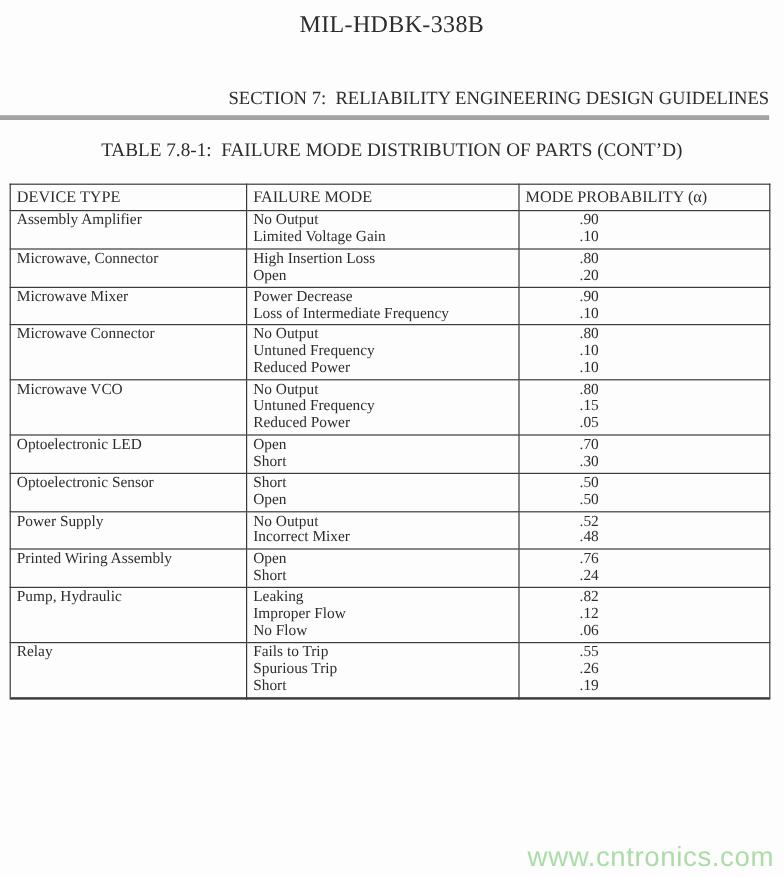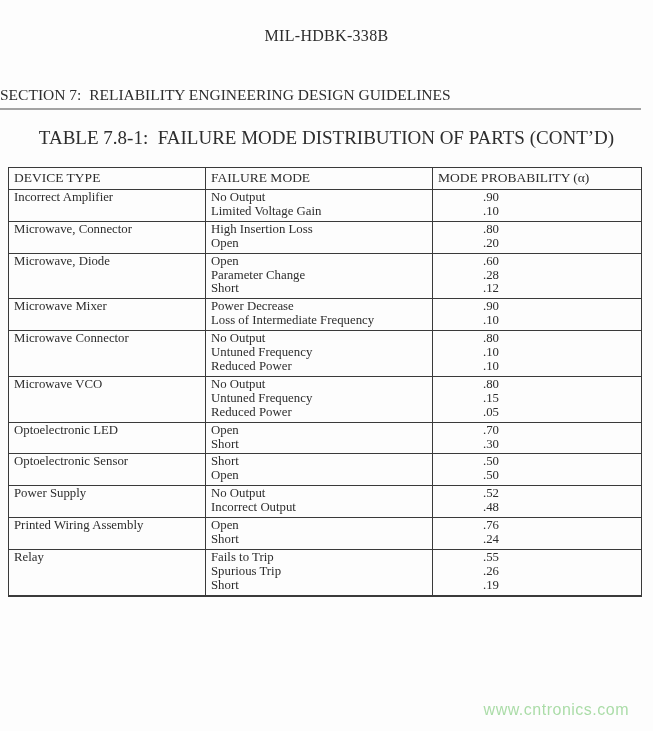--- a/index.html
+++ b/index.html
@@ -10,39 +10,39 @@
   body {
     width: 653px;
     height: 731px;
     position: relative;
     overflow: hidden;
     font-family: "Liberation Serif", serif;
     color: #2d2d2d;
     background: #fdfdfd;
   }
   .doc-header {
-    margin-top: 27px;
+    margin-top: 10px;
     text-align: center;
-    font-size: 16px;
+    font-size: 20px;
     letter-spacing: 0.3px;
     white-space: pre;
   }
   .section-header {
     margin-top: 41px;
     margin-right: 12px;
-    text-align: left;
+    text-align: right;
     font-size: 15.5px;
     padding-bottom: 4px;
-    border-bottom: 2px solid #a3a3a3;
+    border-bottom: 4px solid #a3a3a3;
     white-space: pre;
   }
   .table-title {
     margin-top: 17px;
     text-align: center;
-    font-size: 19px;
+    font-size: 16px;
     white-space: pre;
   }
   table.fm-table {
     border-collapse: collapse;
     table-layout: fixed;
     margin: 18px 0 0 8px;
     width: 633px;
     border: 1.5px solid #3a3a3a;
     border-bottom-width: 2.5px;
   }
@@ -72,23 +72,23 @@
     line-height: 13.9px;
     white-space: nowrap;
     overflow: hidden;
   }
   .prob-cell div {
     padding-left: 45px;
   }
   .watermark {
     position: absolute;
     top: 701px;
-    right: 24px;
+    right: 8px;
     font-family: "Liberation Sans", sans-serif;
-    font-size: 16px;
+    font-size: 23px;
     letter-spacing: 0.5px;
     opacity: 0.95;
   }
 </style>
 </head>
 <body>
 
 <div>
 
   <div class="doc-header">MIL-HDBK-338B</div>
@@ -106,21 +106,21 @@
     <thead>
       <tr>
         <th>DEVICE TYPE</th>
         <th>FAILURE MODE</th>
         <th>MODE PROBABILITY (α)</th>
       </tr>
     </thead>
     <tbody id="table-body">
         <tr>
           <td class="device-cell">
-            <div>Incorrect Amplifier</div>
+            <div>Assembly Amplifier</div>
           </td>
           <td class="mode-cell">
             <div>No Output</div>
             <div>Limited Voltage Gain</div>
           </td>
           <td class="prob-cell">
             <div>.90</div>
             <div>.10</div>
           </td>
         </tr>
@@ -128,35 +128,20 @@
           <td class="device-cell">
             <div>Microwave, Connector</div>
           </td>
           <td class="mode-cell">
             <div>High Insertion Loss</div>
             <div>Open</div>
           </td>
           <td class="prob-cell">
             <div>.80</div>
             <div>.20</div>
-          </td>
-        </tr>
-        <tr>
-          <td class="device-cell">
-            <div>Microwave, Diode</div>
-          </td>
-          <td class="mode-cell">
-            <div>Open</div>
-            <div>Parameter Change</div>
-            <div>Short</div>
-          </td>
-          <td class="prob-cell">
-            <div>.60</div>
-            <div>.28</div>
-            <div>.12</div>
           </td>
         </tr>
         <tr>
           <td class="device-cell">
             <div>Microwave Mixer</div>
           </td>
           <td class="mode-cell">
             <div>Power Decrease</div>
             <div>Loss of Intermediate Frequency</div>
           </td>
@@ -220,38 +205,53 @@
             <div>.50</div>
             <div>.50</div>
           </td>
         </tr>
         <tr>
           <td class="device-cell">
             <div>Power Supply</div>
           </td>
           <td class="mode-cell">
             <div>No Output</div>
-            <div>Incorrect Output</div>
+            <div>Incorrect Mixer</div>
           </td>
           <td class="prob-cell">
             <div>.52</div>
             <div>.48</div>
           </td>
         </tr>
         <tr>
           <td class="device-cell">
             <div>Printed Wiring Assembly</div>
           </td>
           <td class="mode-cell">
             <div>Open</div>
             <div>Short</div>
           </td>
           <td class="prob-cell">
             <div>.76</div>
             <div>.24</div>
+          </td>
+        </tr>
+        <tr>
+          <td class="device-cell">
+            <div>Pump, Hydraulic</div>
+          </td>
+          <td class="mode-cell">
+            <div>Leaking</div>
+            <div>Improper Flow</div>
+            <div>No Flow</div>
+          </td>
+          <td class="prob-cell">
+            <div>.82</div>
+            <div>.12</div>
+            <div>.06</div>
           </td>
         </tr>
         <tr>
           <td class="device-cell">
             <div>Relay</div>
           </td>
           <td class="mode-cell">
             <div>Fails to Trip</div>
             <div>Spurious Trip</div>
             <div>Short</div>

